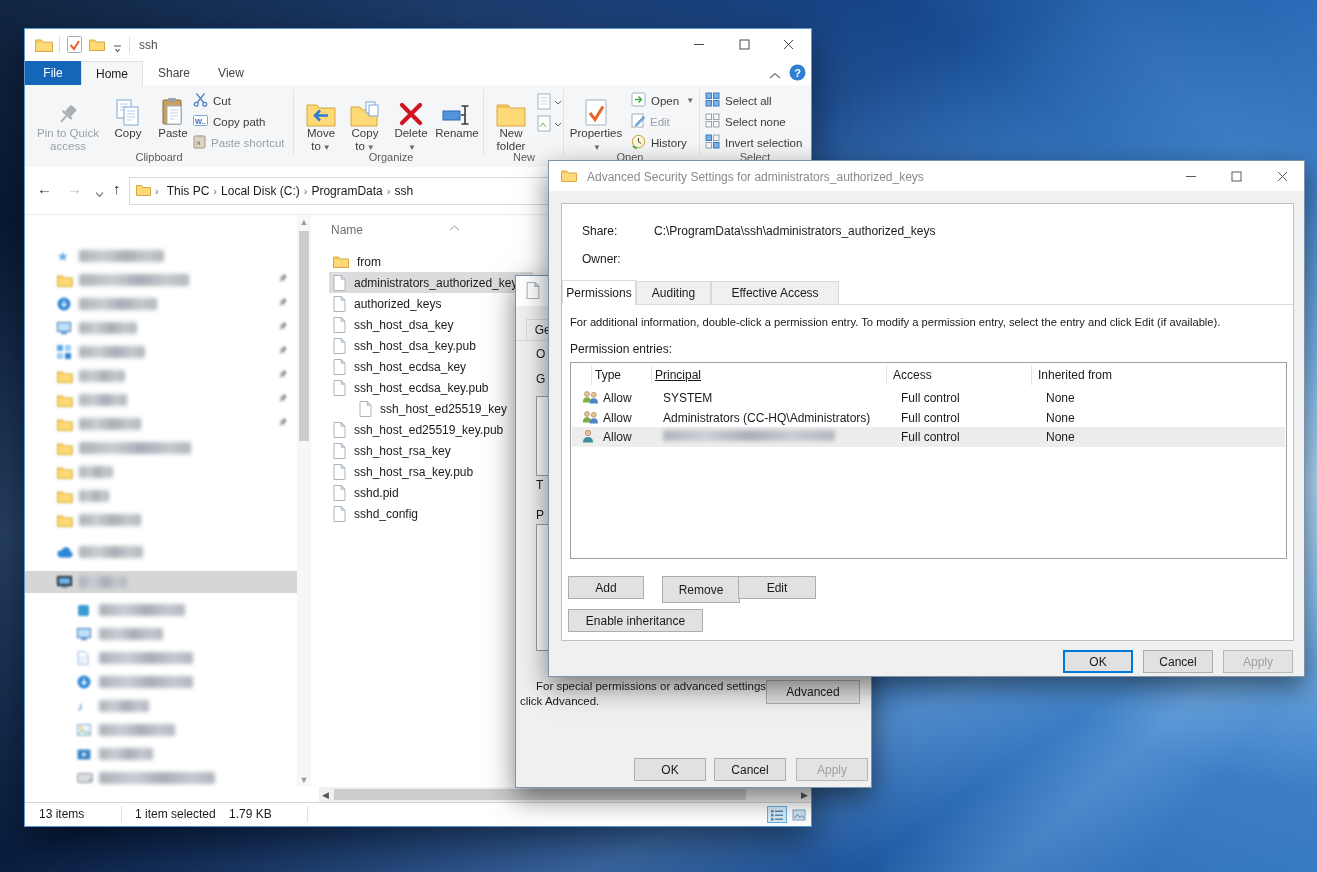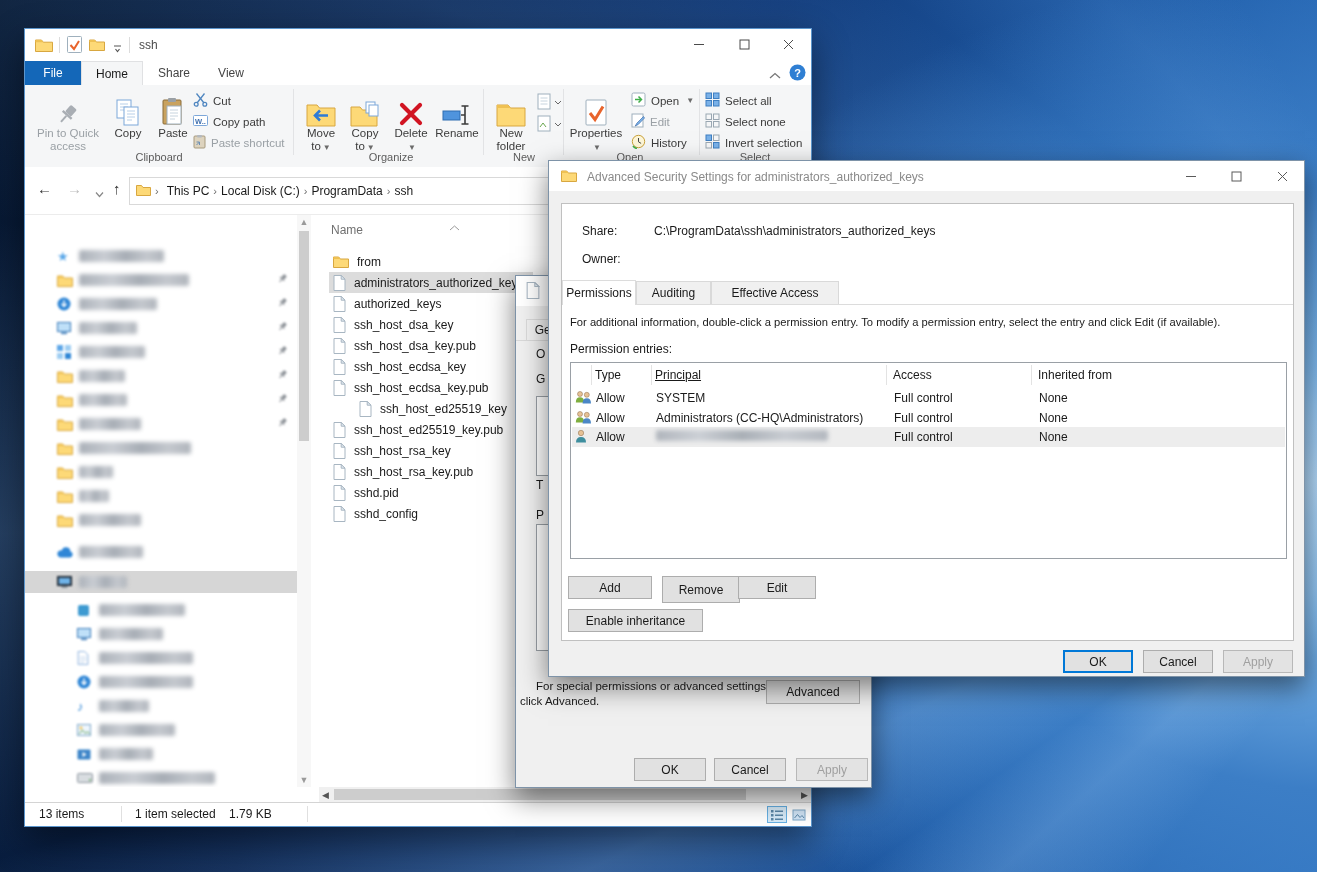--- a/index.html
+++ b/index.html
@@ -73,21 +73,21 @@
   .tab{position:absolute;box-sizing:border-box;display:flex;align-items:center;justify-content:center;font-size:12px;}
   .tab.inactive{background:#f0f0f0;border:1px solid #d9d9d9;color:#1a1a1a;}
   .tab.active{background:#fff;border:1px solid #dcdcdc;border-bottom:none;z-index:2;}
   #props{left:515px;top:275px;width:357px;height:513px;z-index:50;}
   #adv{left:548px;top:160px;width:757px;height:517px;z-index:60;}
   .panel{left:12px;top:42px;width:733px;height:438px;background:#fff;border:1px solid #c0c0c0;box-sizing:border-box;}
   .ptable{left:8px;top:158px;width:717px;height:197px;border:1px solid #9aa0a6;box-sizing:border-box;background:#fff;}
   .phead-sep{position:absolute;top:2px;width:1px;height:20px;background:#e3e3e3;}
   .prow{position:absolute;left:1px;width:713px;height:20px;}
   .prow.sel{background:#ededed;}
-  .pcell{position:absolute;top:3px;white-space:nowrap;}
+  .pcell{position:absolute;top:3px;white-space:nowrap;margin-left:7px;}
   .nowrap{white-space:nowrap;}
   .link{color:#0066cc;}
   .owner-blur{width:56px;height:11px;border-radius:2px;filter:blur(2px);
     background:linear-gradient(90deg,#b3b8bf,#d0d4da 35%,#aeb4bb 65%,#c3c7cd);}
   .princ-blur{width:172px;height:11px;border-radius:2px;filter:blur(2px);
     background:linear-gradient(90deg,#b0b5bc,#ccd0d6 25%,#a9afb6 50%,#c8ccd2 75%,#b3b8bf);}
 </style>
 </head>
 <body>
 
@@ -877,21 +877,21 @@
                   <path d="M1 13.5 q0-5.5 5-5.5 q5 0 5 5.5 z" fill="#3e8e9e"></path>
                 </svg></span>
               <span class="pcell" style="left: 24px;">Allow</span>
               <span class="pcell" style="left: 84px;"><span class="princ-blur" style="display: inline-block;"></span></span>
               <span class="pcell" style="left: 322px;">Full control</span>
               <span class="pcell" style="left: 467px;">None</span>
             </div>
           </div>
       </div>
 
-      <div class="btn abs" style="left:6px;top:372px;width:84px;height:23px">Add</div>
+      <div class="btn abs" style="left:6px;top:372px;width:76px;height:23px">Add</div>
       <div class="btn abs" style="left:100px;top:372px;width:78px;height:27px">Remove</div>
       <div class="btn abs" style="left:176px;top:372px;width:78px;height:23px">Edit</div>
       <div class="btn abs" style="left:6px;top:405px;width:135px;height:23px">Enable inheritance</div>
     </div>
 
     <div class="btn default abs" style="left:514px;top:489px;width:70px;height:23px">OK</div>
     <div class="btn abs" style="left:594px;top:489px;width:70px;height:23px">Cancel</div>
     <div class="btn disabled abs" style="left:674px;top:489px;width:70px;height:23px">Apply</div>
   </div>
 

